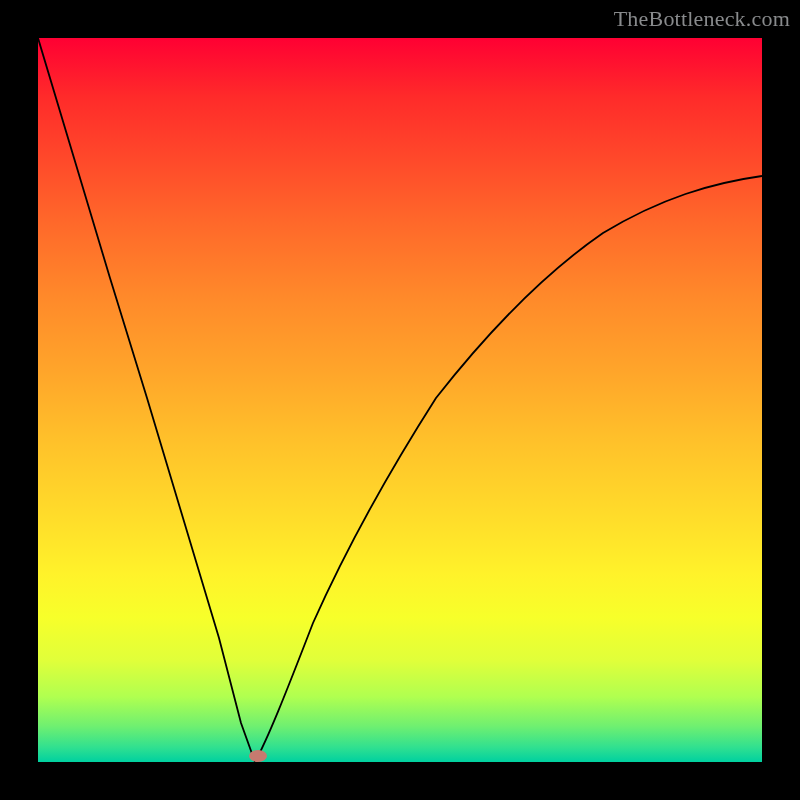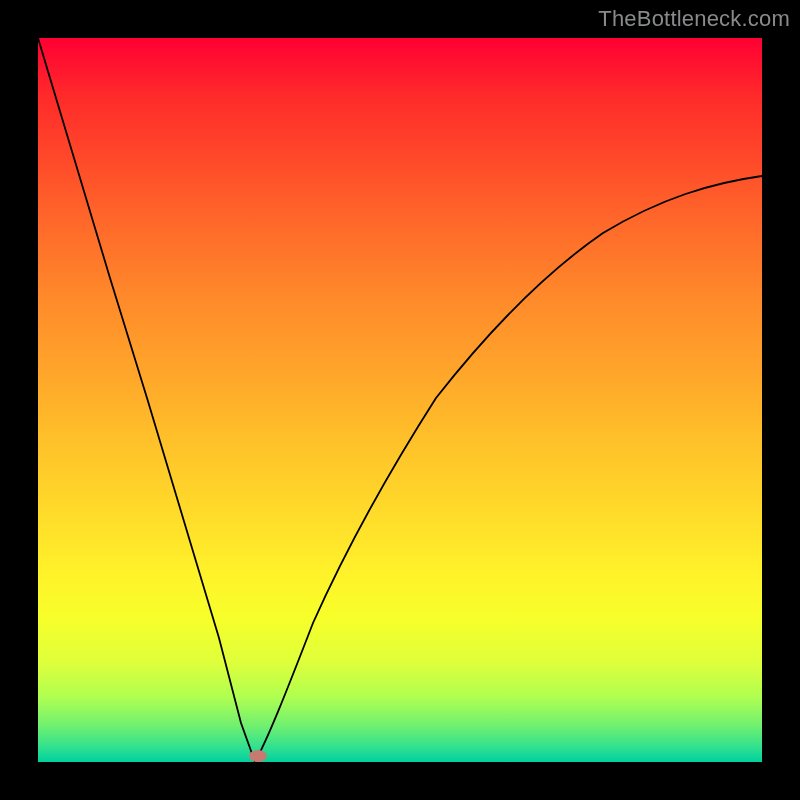--- a/index.html
+++ b/index.html
@@ -61,21 +61,21 @@
     fill: #c77a6f;
     stroke: none;
   }
   .watermark {
     position: absolute;
     top: 6px;
     right: 10px;
     color: #888a8c;
     font-size: 22px;
     letter-spacing: 0.2px;
-    font-family: Liberation Sans, sans-serif;
+    font-family: Liberation Serif, serif;
   }
 </style>
 </head>
 <body>
 
 <div class="frame">
 
   <div class="plot-area">
     <div class="gradient-layer"></div>
 

